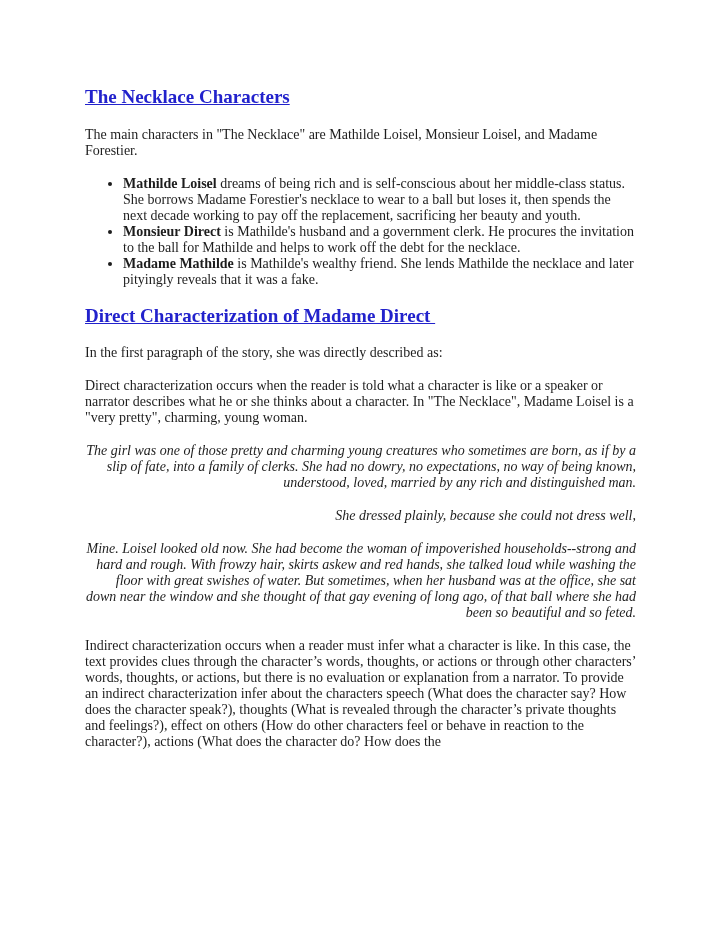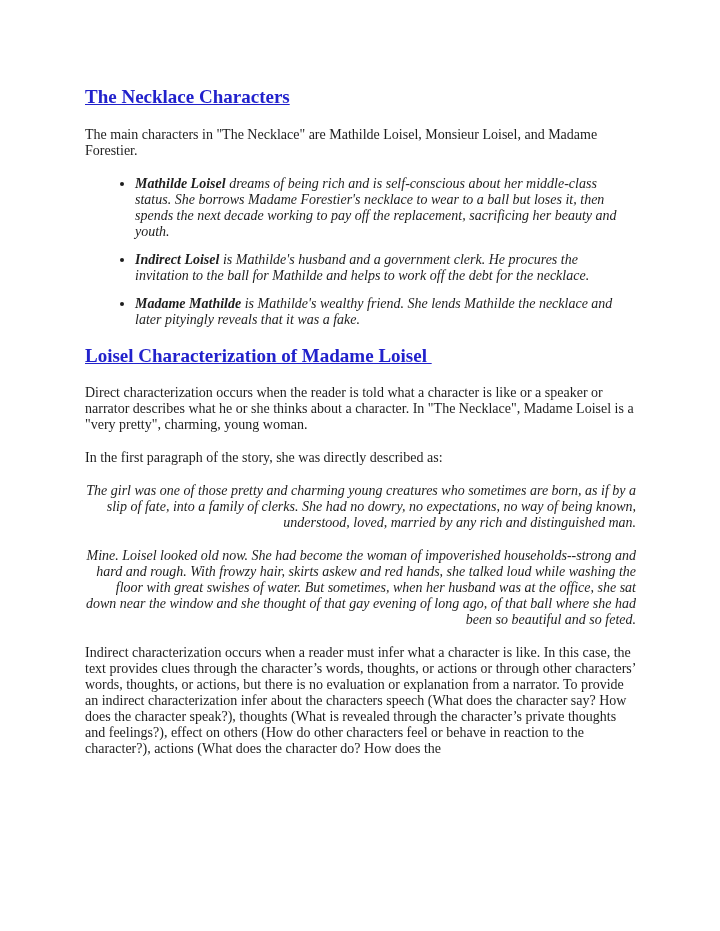--- a/index.html
+++ b/index.html
@@ -33,51 +33,51 @@
     margin: 0 0 17px 0;
   }
   ul.char-list {
     margin: 0 0 17px 0;
     padding: 0 0 0 38px;
     list-style: disc outside;
   }
   ul.char-list li {
     font-size: 14px;
     line-height: 16px;
-    margin: 12px;
+    margin: 0;
     padding: 0;
-    font-style: italic;
   }
   .bold { font-weight: bold; }
   p.quote { font-style: italic; text-align: right; }
   .h-gap { margin-bottom: 18px; }
 </style>
 </head>
 <body>
 
 <div class="doc">
 
   <h1>The Necklace Characters</h1>
 
   <p>The main characters in "The Necklace" are Mathilde Loisel, Monsieur Loisel, and Madame Forestier.</p>
 
   <ul class="char-list">
     <li><span class="bold">Mathilde Loisel</span><span> dreams of being rich and is self-conscious about her middle-class status. She borrows Madame Forestier's necklace to wear to a ball but loses it, then spends the next decade working to pay off the replacement, sacrificing her beauty and youth.</span></li>
-    <li><span class="bold">Indirect Loisel</span><span> is Mathilde's husband and a government clerk. He procures the invitation to the ball for Mathilde and helps to work off the debt for the necklace.</span></li>
+    <li><span class="bold">Monsieur Direct</span><span> is Mathilde's husband and a government clerk. He procures the invitation to the ball for Mathilde and helps to work off the debt for the necklace.</span></li>
     <li><span class="bold">Madame Mathilde</span><span> is Mathilde's wealthy friend. She lends Mathilde the necklace and later pityingly reveals that it was a fake.</span></li>
   </ul>
 
-  <h2 class="h-gap">Loisel Characterization of Madame Loisel </h2>
+  <h2 class="h-gap">Direct Characterization of Madame Direct </h2>
+
+  <p>In the first paragraph of the story, she was directly described as:</p>
 
   <p>Direct characterization occurs when the reader is told what a character is like or a speaker or narrator describes what he or she thinks about a character. In "The Necklace", Madame Loisel is a "very pretty", charming, young woman.</p>
 
-  <p>In the first paragraph of the story, she was directly described as:</p>
-
   <p class="quote">The girl was one of those pretty and charming young creatures who sometimes are born, as if by a slip of fate, into a family of clerks. She had no dowry, no expectations, no way of being known, understood, loved, married by any rich and distinguished man.</p>
 
+  <p class="quote">She dressed plainly, because she could not dress well,</p>
 
 
   <p class="quote">Mine. Loisel looked old now. She had become the woman of impoverished households--strong and hard and rough. With frowzy hair, skirts askew and red hands, she talked loud while washing the floor with great swishes of water. But sometimes, when her husband was at the office, she sat down near the window and she thought of that gay evening of long ago, of that ball where she had been so beautiful and so feted.</p>
 
 
   <p>Indirect characterization occurs when a reader must infer what a character is like. In this case, the text provides clues through the character’s words, thoughts, or actions or through other characters’ words, thoughts, or actions, but there is no evaluation or explanation from a narrator. To provide an indirect characterization infer about the characters speech (What does the character say? How does the character speak?), thoughts (What is revealed through the character’s private thoughts and feelings?), effect on others (How do other characters feel or behave in reaction to the character?), actions (What does the character do? How does the</p>
 
 </div>
 
 </body></html>

